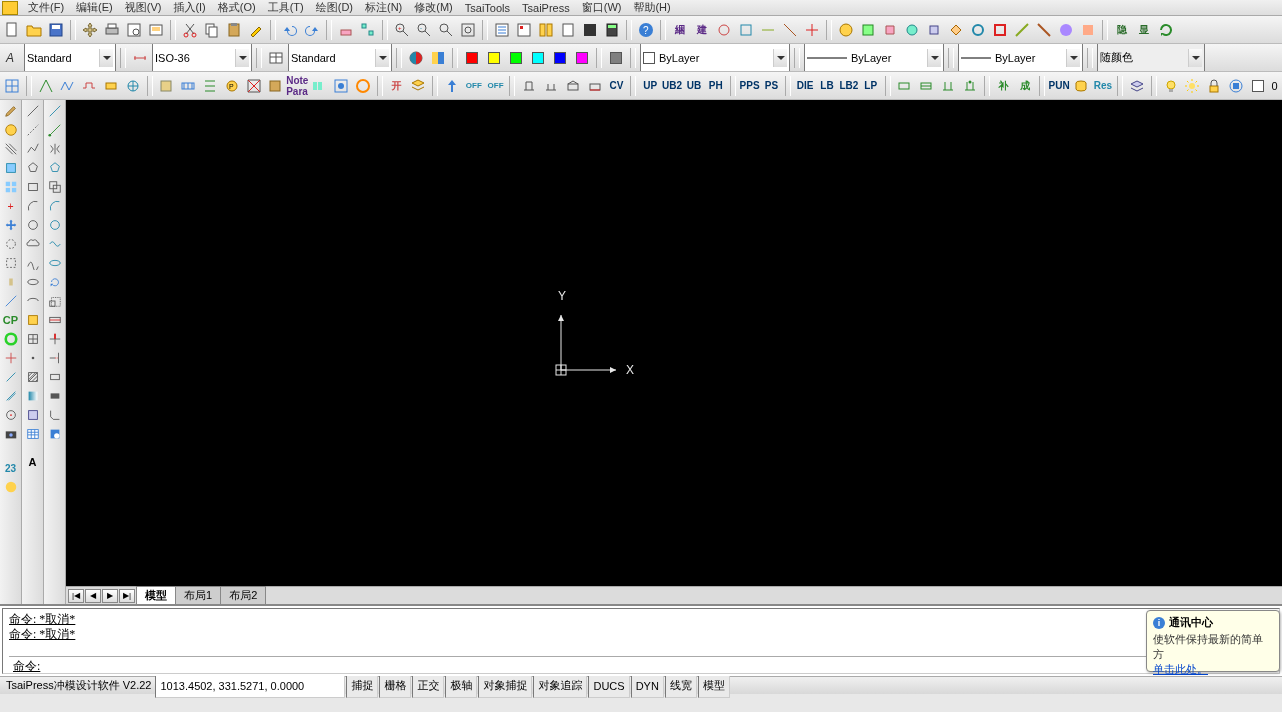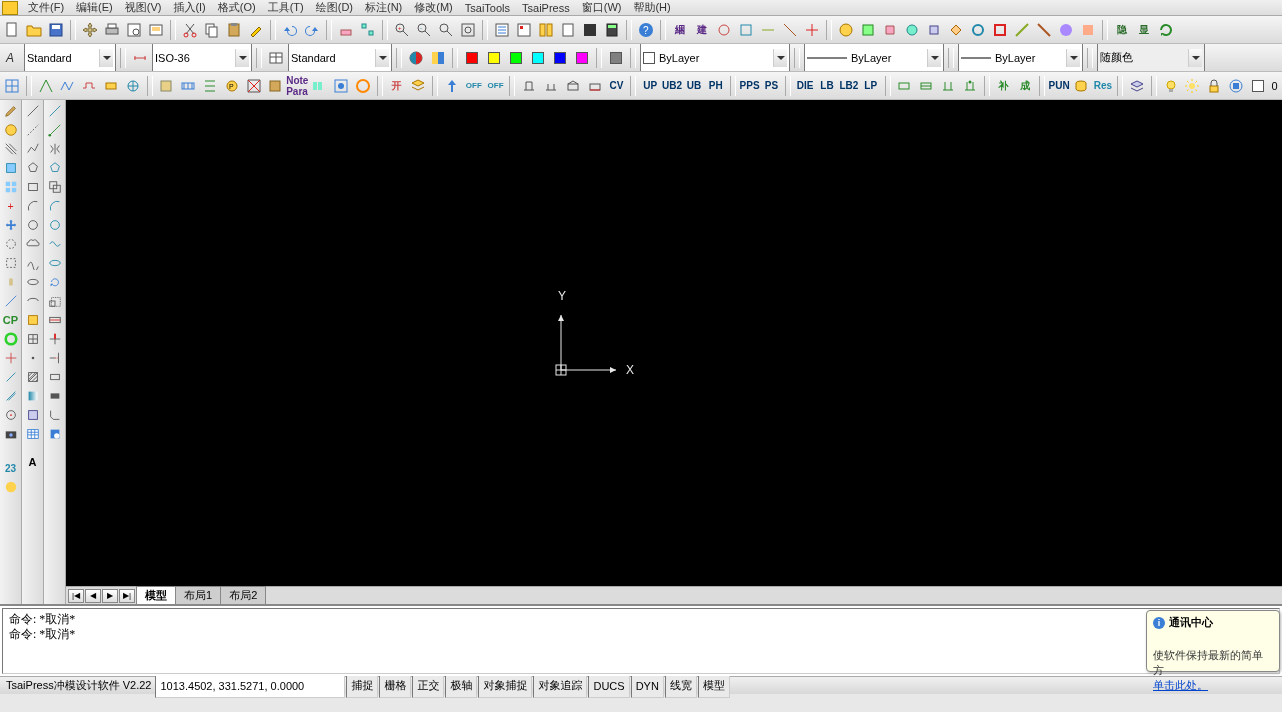--- a/index.html
+++ b/index.html
@@ -25,26 +25,26 @@
 .canvas{flex:1;background:#000;position:relative;}
 .ucs{position:absolute;left:420px;top:160px;}
 .ucs line{stroke:#e8e8e8;stroke-width:1;}
 .ucs text{fill:#e8e8e8;font-size:12px;font-family:Arial;}
 .tabbar{height:18px;background:#dcdcdc;display:flex;align-items:center;padding:0 2px;border-top:1px solid #aaa;}
 .tabbtn{width:16px;height:14px;border:1px solid #888;background:linear-gradient(#fff,#ddd);margin-right:1px;display:flex;align-items:center;justify-content:center;font-size:8px;cursor:pointer;}
 .tab{padding:1px 8px;font-size:11px;border:1px solid #888;background:#cecece;cursor:pointer;margin-right:-1px;}
 .tab.active{background:#fff;font-weight:bold;}
 .cmdarea{height:72px;background:#fff;border-top:2px solid #888;display:flex;position:relative;}
 .cmdtext{flex:1;padding:2px 6px;font-size:12px;font-family:"SimSun";color:#000;overflow:hidden;border:1px inset #ccc;margin:2px;}
-.cmdtext .line{display:block;height:15px;}
+.cmdtext .line{display:block;height:15px;text-decoration:underline;}
 .cmdinput{border-top:1px solid #aaa;padding:1px 4px;}
 .balloon{position:absolute;right:2px;top:4px;width:134px;height:62px;background:#ffffe8;border:1px solid #888;border-radius:4px;padding:4px 6px;font-size:11px;box-shadow:1px 1px 3px rgba(0,0,0,.3);}
 .balloon .btitle{font-weight:bold;display:flex;align-items:center;gap:4px;}
 .balloon .binfo{width:12px;height:12px;border-radius:50%;background:#3a7fd5;color:#fff;display:inline-flex;align-items:center;justify-content:center;font-size:9px;font-weight:bold;}
-.balloon .btext{color:#333;margin-top:18px;}
+.balloon .btext{color:#333;margin-top:2px;}
 .balloon a{color:#0044cc;text-decoration:underline;cursor:pointer;}
 .statusbar{height:18px;background:linear-gradient(#f0f0f0,#d8d8d8);border-top:1px solid #aaa;display:flex;align-items:center;font-size:11px;padding:0 2px;}
 .statusbar .cell{border:1px inset #ccc;padding:0 4px;height:24px;display:flex;align-items:center;margin-right:1px;background:#eaeaea;cursor:pointer;}
 .statusbar .coords{width:190px;background:#fff;}
 svg.ic{display:block;}
 </style>
 </head>
 <body>
 
 <div class="menubar">
@@ -1018,20 +1018,21 @@
       <div class="tab">布局2</div>
     </div>
   </div>
 </div>
 
 <div class="cmdarea">
   <div class="cmdtext">
     <span class="line">命令:  *取消*</span>
     <span class="line">命令:  *取消*</span>
     <span class="line"></span>
+    <span class="line cmdinput">命令:</span>
   </div>
   <div class="balloon">
     <div class="btitle">
       <span class="binfo">i</span>
       <span>通讯中心</span>
     </div>
     <div class="btext">使软件保持最新的简单方</div>
     <a>单击此处。</a>
   </div>
 </div>

